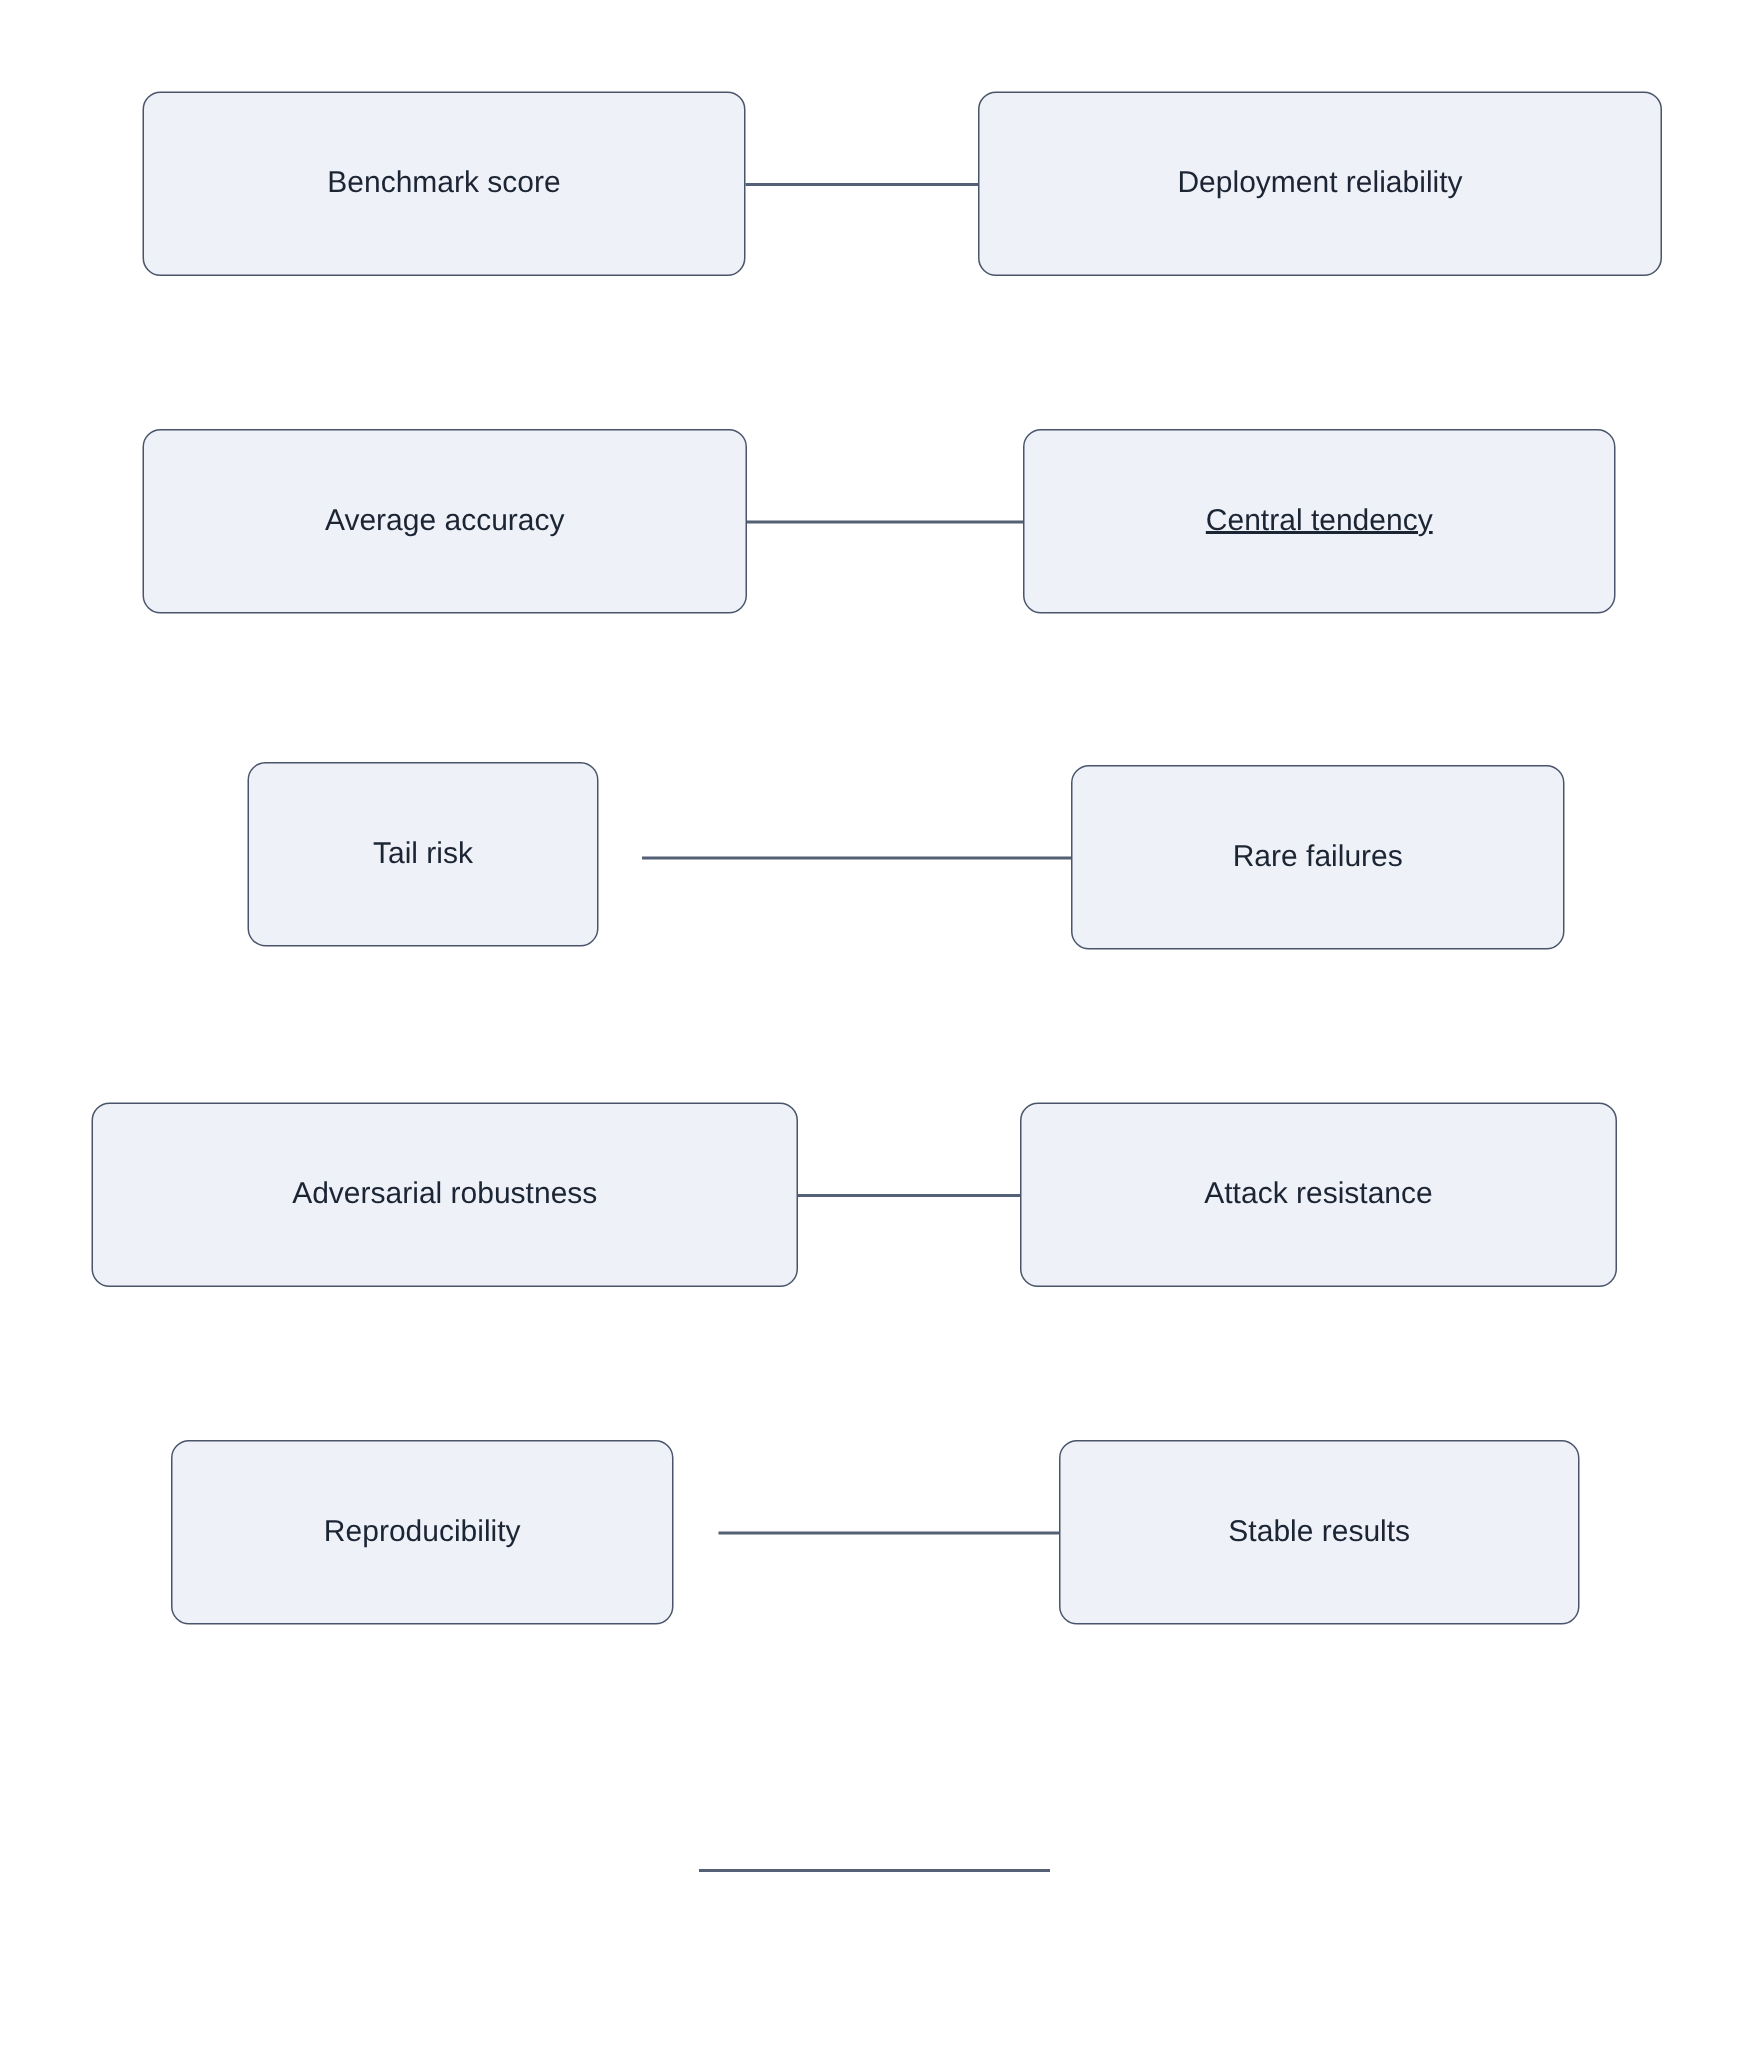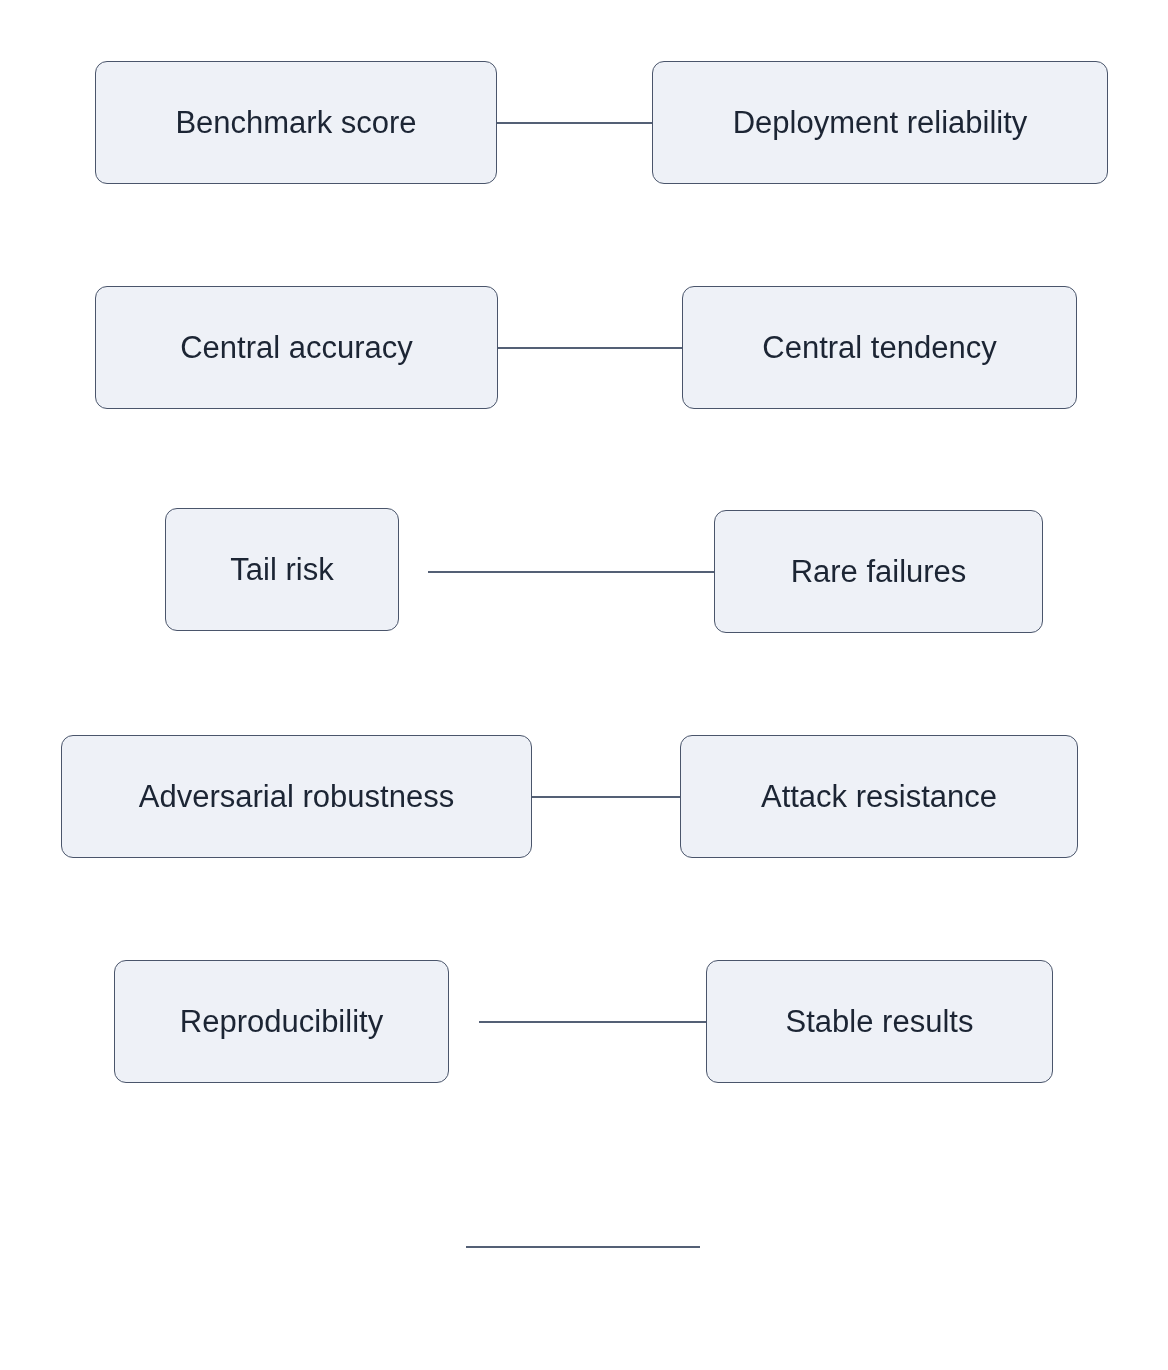--- a/index.html
+++ b/index.html
@@ -18,44 +18,44 @@
   .node {
     position: absolute;
     box-sizing: border-box;
     height: 123px;
     background: #eef1f7;
     border: 1.5px solid #4a556b;
     border-radius: 12px;
     display: flex;
     align-items: center;
     justify-content: center;
-    font-size: 31px;
+    font-size: 20px;
     font-weight: 400;
     color: #1c2534;
     text-align: center;
     white-space: nowrap;
   }
   .connector {
     position: absolute;
     height: 2px;
     background: #546075;
   }
 </style>
 </head>
 <body>
 
 <div class="canvas">
 
   <div class="node" style="left:95px;  top:61px;  width:402px;">Benchmark score</div>
   <div class="connector" style="left:497px; top:122px; width:155px;"></div>
   <div class="node" style="left:652px; top:61px;  width:456px;">Deployment reliability</div>
 
-  <div class="node" style="left:95px;  top:286px; width:403px;">Central accuracy</div>
+  <div class="node" style="left:95px;  top:286px; width:403px;">Average accuracy</div>
   <div class="connector" style="left:498px; top:347px; width:184px;"></div>
-  <div class="node" style="left:682px; top:286px; width:395px;">Central tendency</div>
+  <div class="node" style="left:682px; top:286px; width:395px;text-decoration:underline;">Central tendency</div>
 
   <div class="node" style="left:165px; top:508px; width:234px;">Tail risk</div>
   <div class="connector" style="left:428px; top:571px; width:286px;"></div>
   <div class="node" style="left:61px;  top:735px; width:471px;">Adversarial robustness</div>
 
   <div class="node" style="left:714px; top:510px; width:329px;">Rare failures</div>
   <div class="connector" style="left:532px; top:796px; width:148px;"></div>
   <div class="node" style="left:680px; top:735px; width:398px;">Attack resistance</div>
 
   <div class="node" style="left:114px; top:960px; width:335px;">Reproducibility</div>

